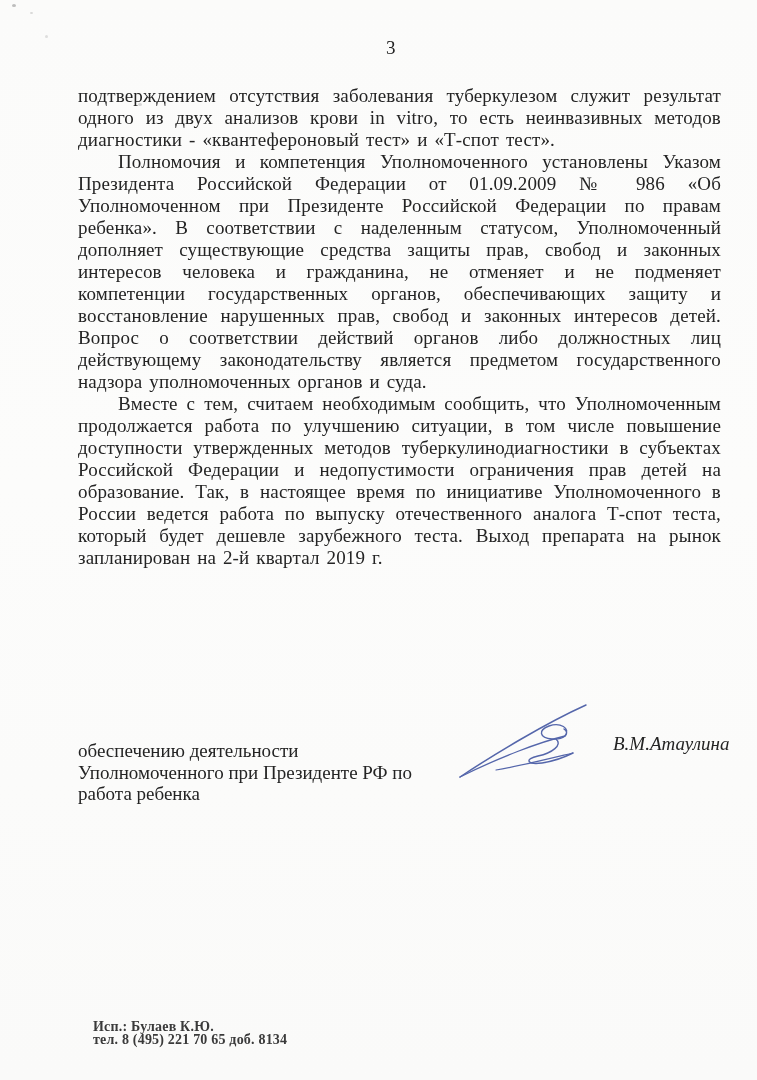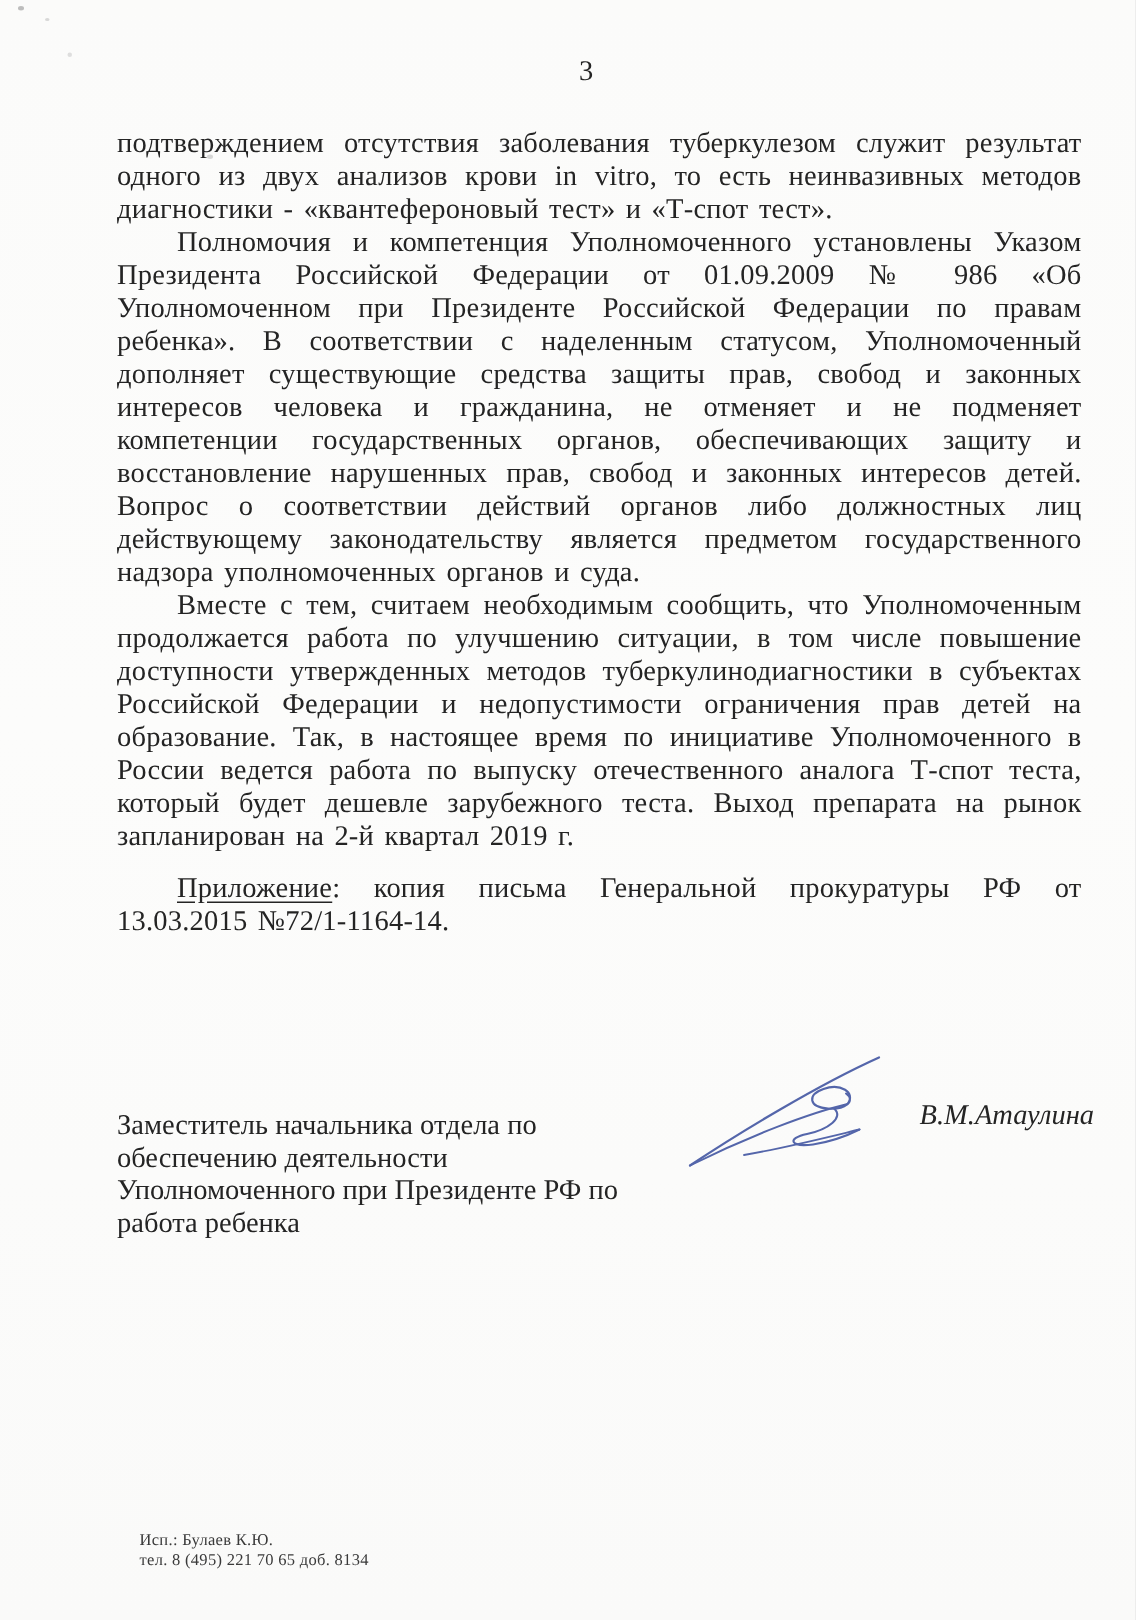--- a/index.html
+++ b/index.html
@@ -52,48 +52,47 @@
     font-style: italic;
   }
   .signature-svg {
     position: absolute;
     left: 438px; top: 693px;
     width: 180px; height: 100px;
   }
   .footer {
     position: absolute;
     left: 93px; top: 1021px;
-    font-size: 11px;
+    font-size: 14px;
     line-height: 12.5px;
     color: #3a3a3a;
     letter-spacing: 0.2px;
     font-family: "Liberation Serif", "DejaVu Serif", serif;
+    font-weight: bold;
   }
 </style>
 </head>
 <body>
 
 <div class="page">
 
   <div class="speck s1"></div>
   <div class="speck s2"></div>
   <div class="speck s3"></div>
   <div class="speck s4"></div>
 
   <div class="page-number">3</div>
 
   <div class="body-text">
     <p>подтверждением отсутствия заболевания туберкулезом служит результат одного из двух анализов крови in vitro, то есть неинвазивных методов диагностики - «квантефероновый тест» и «Т-спот тест».</p>
     <p class="indent">Полномочия и компетенция Уполномоченного установлены Указом Президента Российской Федерации от 01.09.2009 № 986 «Об Уполномоченном при Президенте Российской Федерации по правам ребенка». В соответствии с наделенным статусом, Уполномоченный дополняет существующие средства защиты прав, свобод и законных интересов человека и гражданина, не отменяет и не подменяет компетенции государственных органов, обеспечивающих защиту и восстановление нарушенных прав, свобод и законных интересов детей. Вопрос о соответствии действий органов либо должностных лиц действующему законодательству является предметом государственного надзора уполномоченных органов и суда.</p>
     <p class="indent">Вместе с тем, считаем необходимым сообщить, что Уполномоченным продолжается работа по улучшению ситуации, в том числе повышение доступности утвержденных методов туберкулинодиагностики в субъектах Российской Федерации и недопустимости ограничения прав детей на образование. Так, в настоящее время по инициативе Уполномоченного в России ведется работа по выпуску отечественного аналога Т-спот теста, который будет дешевле зарубежного теста. Выход препарата на рынок запланирован на 2-й квартал 2019 г.</p>
-    <p class="attachment-line"><span class="attachment-label">Приложение</span><span>:  копия письма Генеральной прокуратуры РФ от 13.03.2015 №72/1-1164-14.</span></p>
   </div>
 
   <div class="sig-title">
-    <div>Заместитель начальника отдела по</div>
     <div>обеспечению деятельности</div>
     <div>Уполномоченного при Президенте РФ по</div>
     <div>работа ребенка</div>
   </div>
 
   <svg class="signature-svg" viewBox="0 0 180 100">
     <g fill="none" stroke-linecap="round" stroke-linejoin="round" opacity="0.88" stroke="#3e52a0">
       <path stroke-width="1.5" d="M 22,84 C 55,62 108,30 148,12"></path>
       <path stroke-width="1.3" d="M 22,84 C 62,64 102,49 127,43"></path>
       <path stroke-width="1.4" d="M 127,43 C 133,35 122,29 111,33 C 100,37 101,45 114,46 C 125,47 133,41 126,36"></path>

